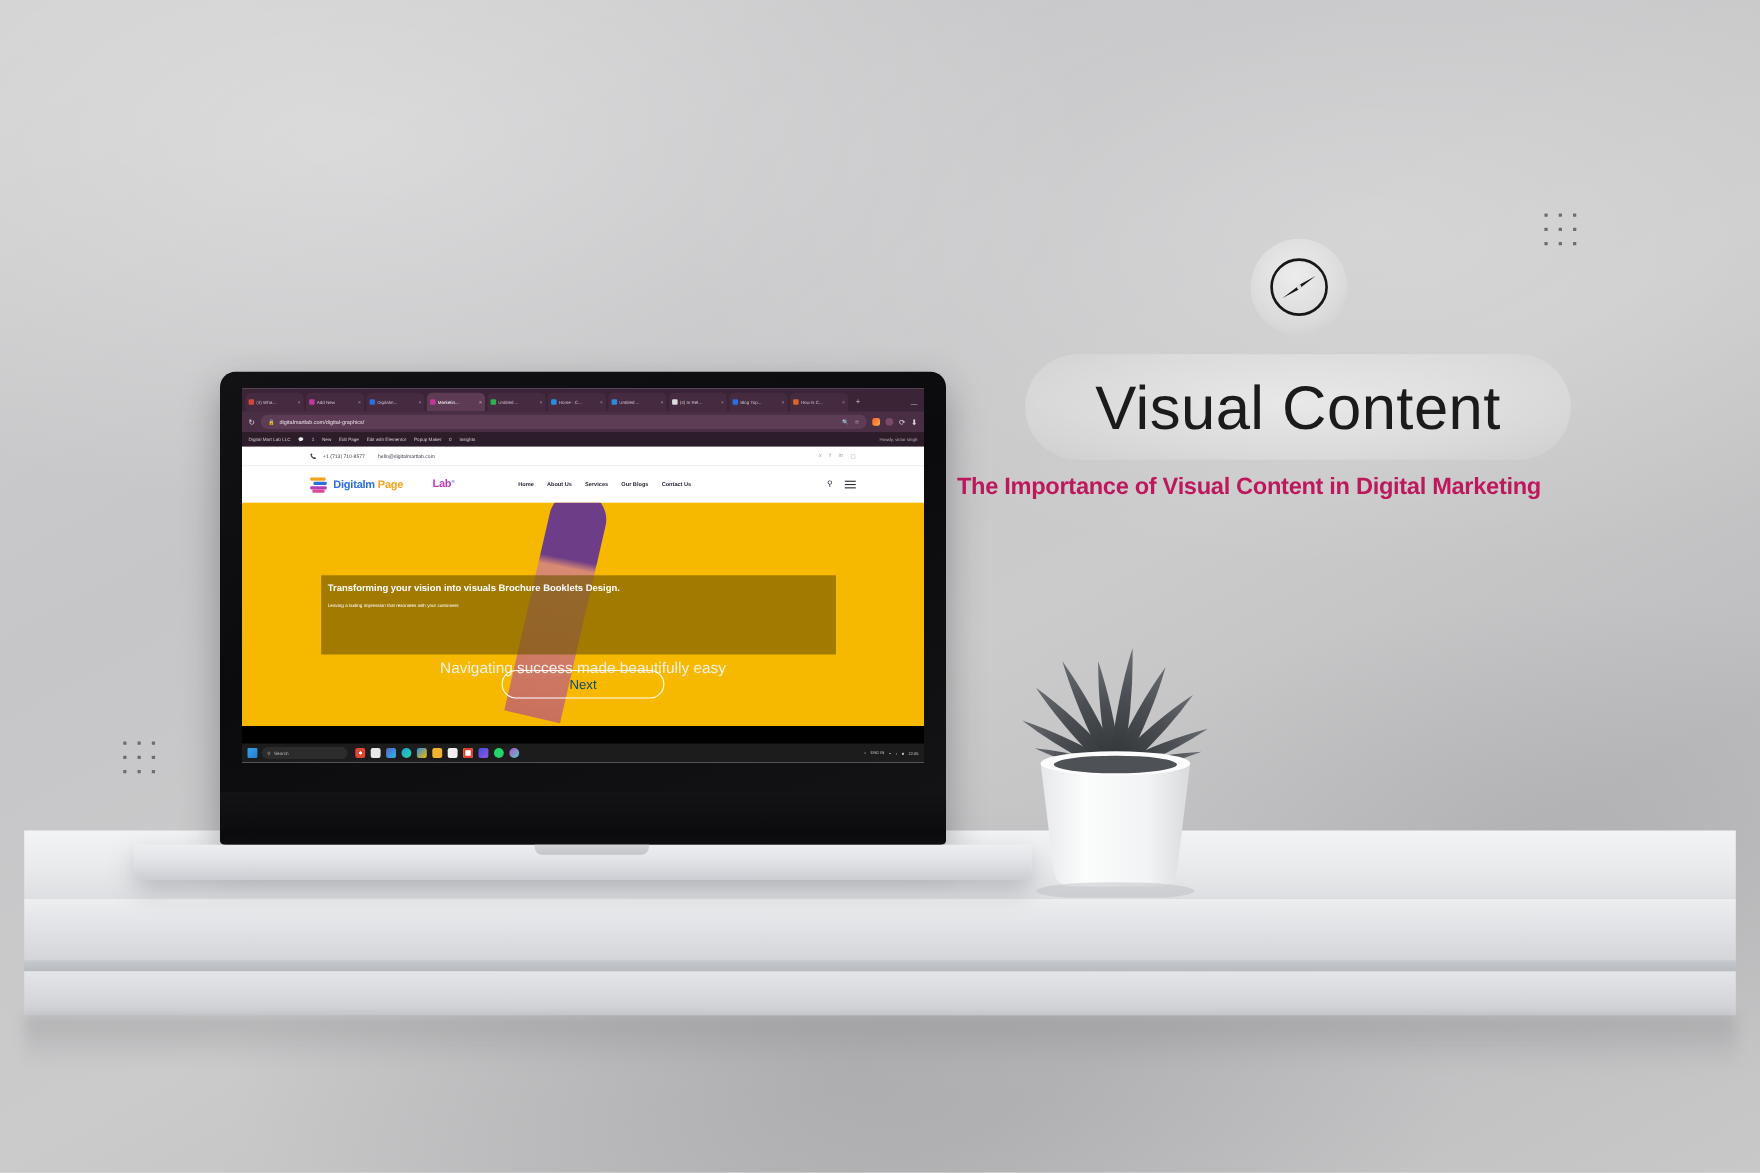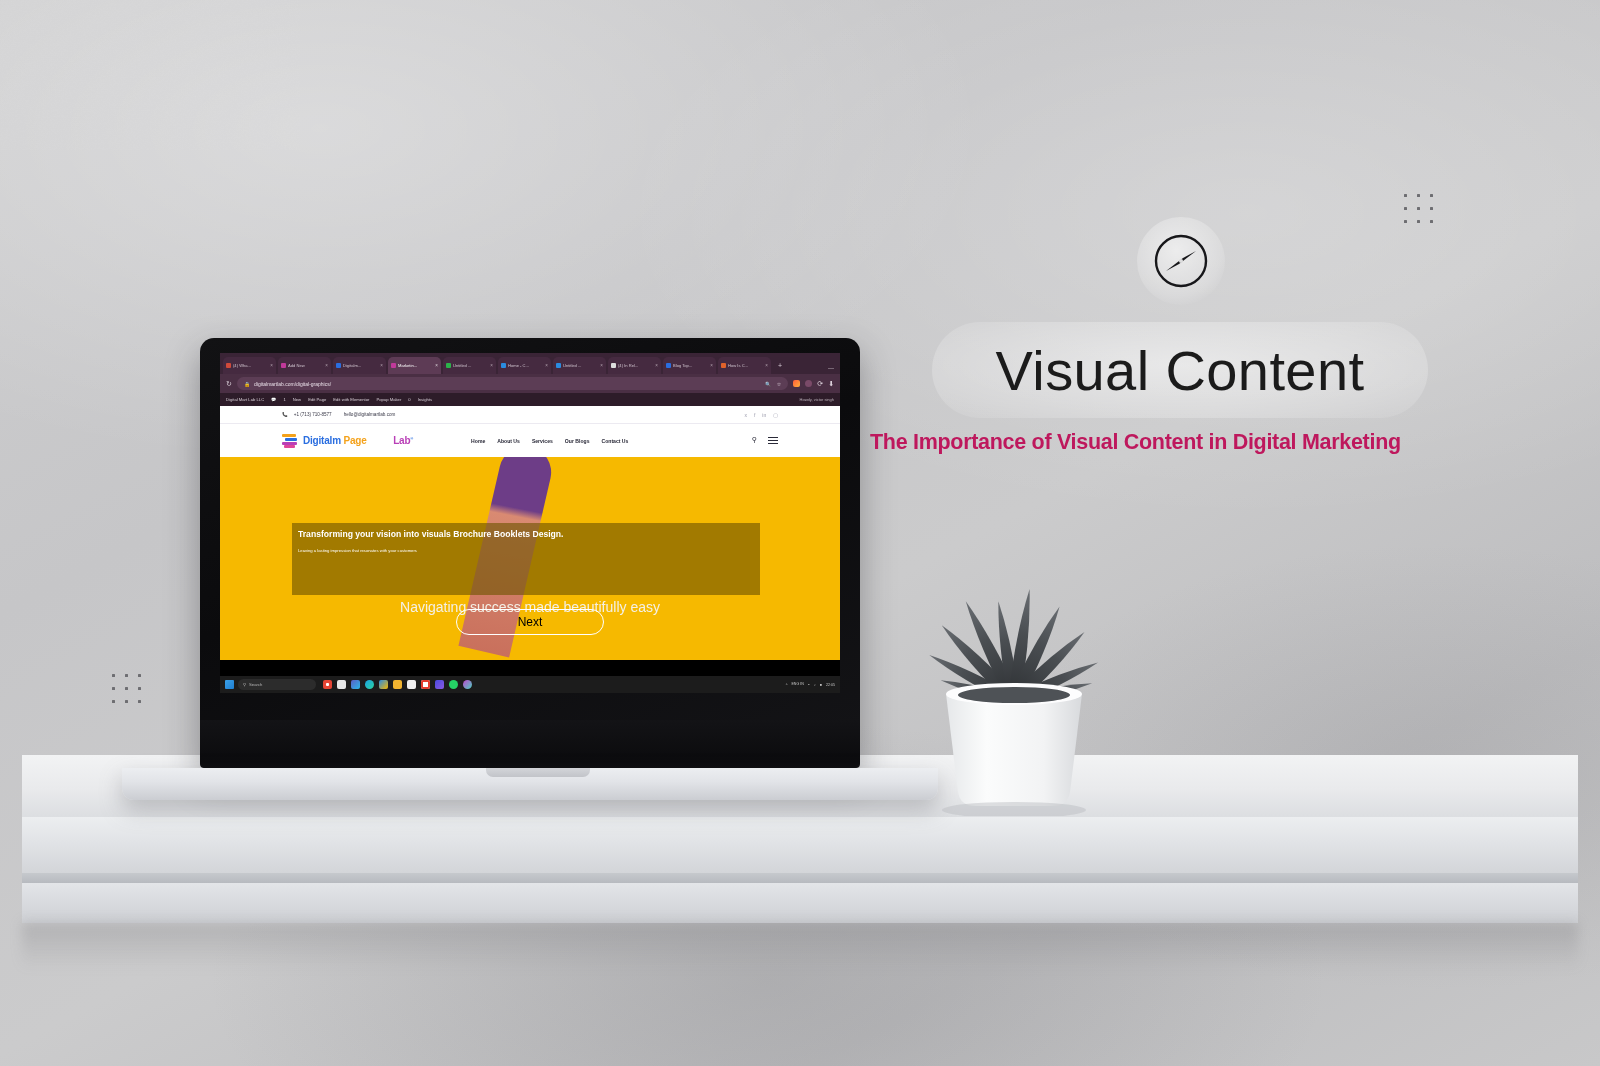--- a/index.html
+++ b/index.html
@@ -154,21 +154,21 @@
   .hero-big{
     position:absolute; left:0; top:32px; width:620px; text-align:center;
     font-size:52px; font-weight:300; color:#fff; letter-spacing:-1px; line-height:1;
   }
   .hero-sub{
     position:absolute; left:0; top:98px; width:620px; text-align:center;
     font-size:14px; font-weight:400; color:#f4f0e6;margin-top:44px;
   }
   .hero-next{
     position:absolute; left:236px; top:152px; width:148px; height:26px;
-    border:1.6px solid #fff; border-radius:14px; color:#000000;
+    border:1.6px solid #fff; border-radius:14px; color:#0c4a6e;
     font-size:12px; font-weight:400; display:flex; align-items:center; justify-content:center;
   }
 
   .blackstrip{ position:relative; height:46px; background:#000; }
   .blackstrip .bs-text{
     position:absolute; right:-20px; top:14px; font-size:12.6px;
     font-weight:700; color:#fff; white-space:nowrap;
   }
   .chatwidget{
     position:absolute; left:0; bottom:3px; width:98px; height:12px;

